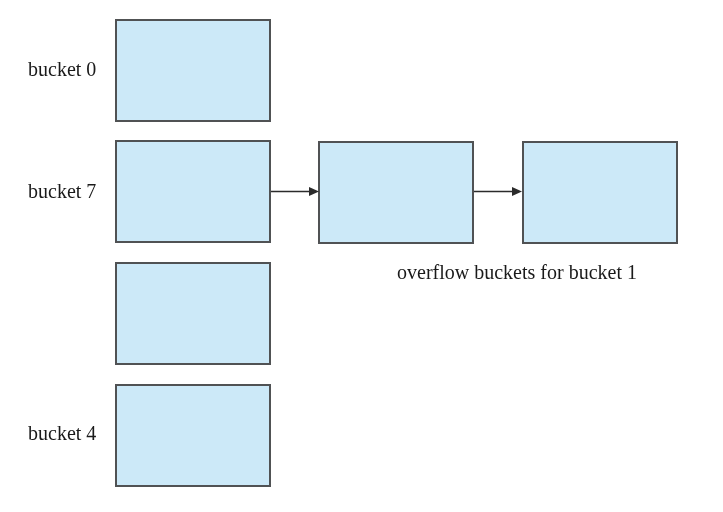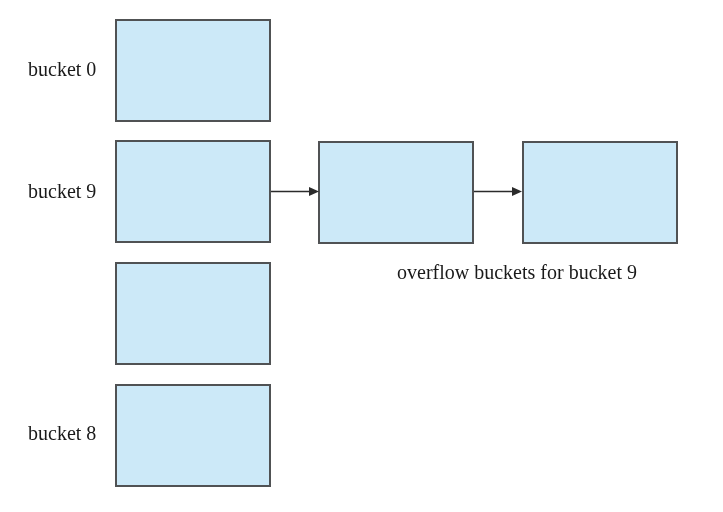--- a/index.html
+++ b/index.html
@@ -62,35 +62,35 @@
     line-height: 24px;
     white-space: nowrap;
   }
 </style>
 </head>
 <body>
 
 <div class="canvas">
 
   <div class="bucket-label label-0">bucket 0</div>
-  <div class="bucket-label label-1">bucket 9</div>
-  <div class="bucket-label label-3">bucket 8</div>
+  <div class="bucket-label label-1">bucket 7</div>
+  <div class="bucket-label label-3">bucket 4</div>
 
   <div class="bucket-box box-0"></div>
   <div class="bucket-box box-1"></div>
   <div class="bucket-box box-2"></div>
   <div class="bucket-box box-3"></div>
 
   <div class="bucket-box box-ov1"></div>
   <div class="bucket-box box-ov2"></div>
 
   <svg class="arrow arrow-1" viewBox="0 0 48 13" xmlns="http://www.w3.org/2000/svg">
     <line x1="0" y1="6.5" x2="39" y2="6.5" stroke="#2b2b2b" stroke-width="1.6"></line>
     <polygon points="38,2 48,6.5 38,11" fill="#2b2b2b"></polygon>
   </svg>
   <svg class="arrow arrow-2" viewBox="0 0 48 13" xmlns="http://www.w3.org/2000/svg">
     <line x1="0" y1="6.5" x2="39" y2="6.5" stroke="#2b2b2b" stroke-width="1.6"></line>
     <polygon points="38,2 48,6.5 38,11" fill="#2b2b2b"></polygon>
   </svg>
 
-  <div class="overflow-caption">overflow buckets for bucket 9</div>
+  <div class="overflow-caption">overflow buckets for bucket 1</div>
 
 </div>
 
 </body></html>

